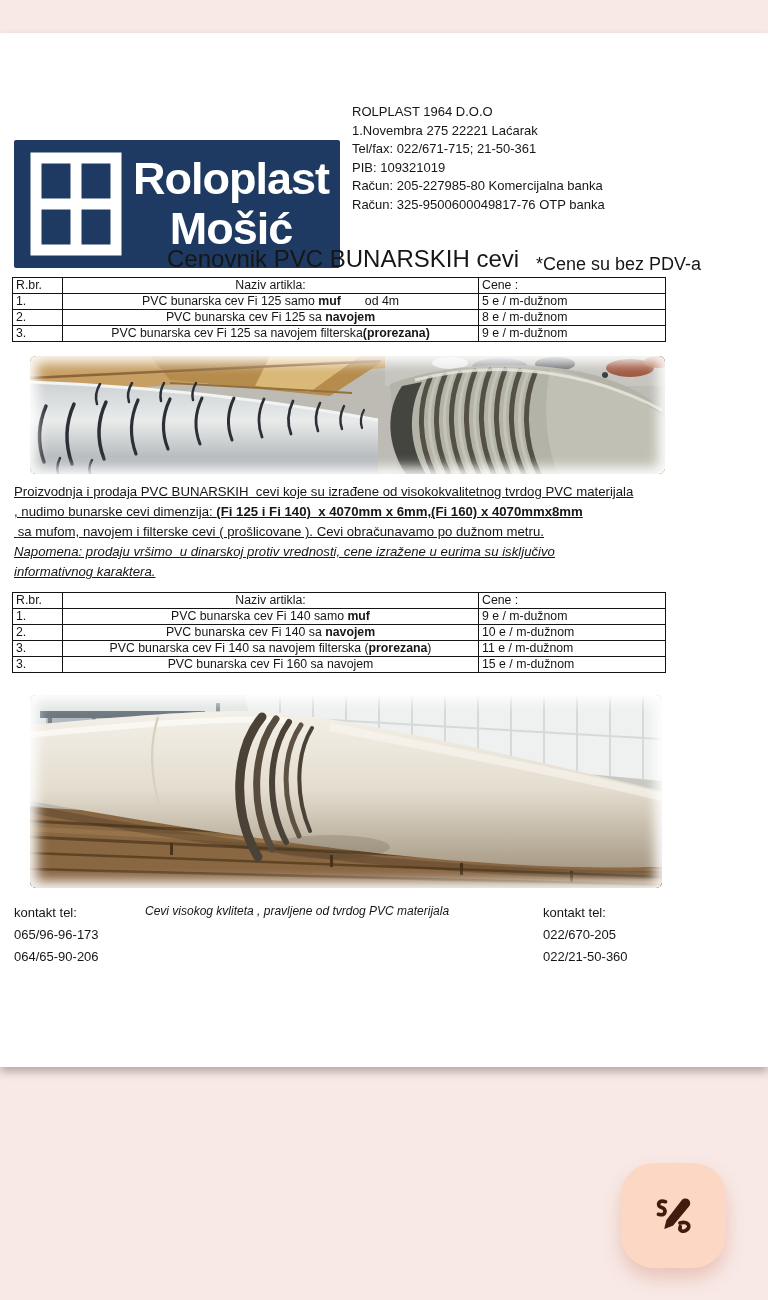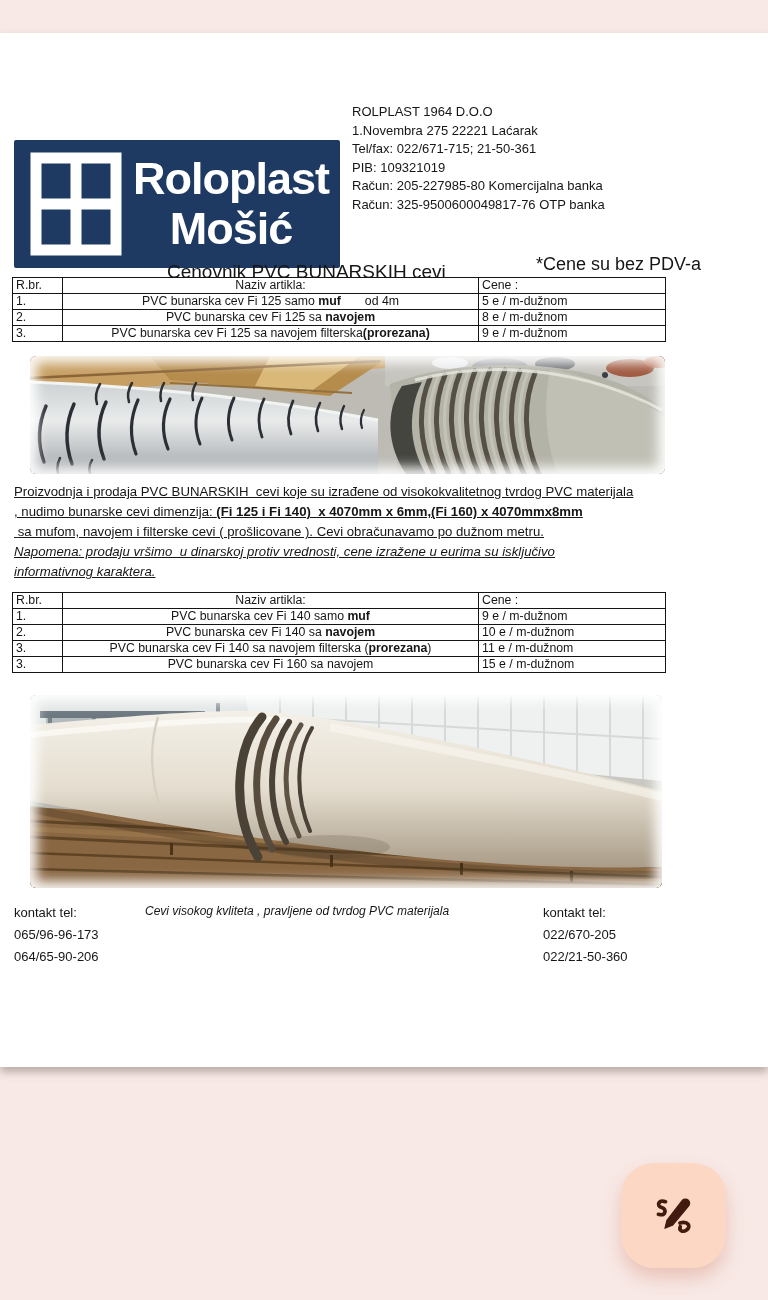--- a/index.html
+++ b/index.html
@@ -23,21 +23,21 @@
     display:flex; align-items:center;margin-top:40px;
   }
   .logo-window { margin-left:16px; flex:0 0 auto; }
   .logo-text { flex:1; text-align:center; color:#fff; font-weight:bold; letter-spacing:-1px; }
   .logo-line1 { font-size:45px; line-height:50px; }
   .logo-line2 { font-size:45px; line-height:50px; }
   
   .company { position:absolute; left:352px; top:70px; font-size:13px; line-height:18.6px; }
   .company .bold { font-weight:normal; }
   
-  .doc-title { position:absolute; left:167px; top:228px; font-size:19px; }
+  .doc-title { position:absolute; left:167px; top:212px; font-size:24px; }
   .vat-note { position:absolute; left:536px; top:221px; font-size:18px; font-weight:normal; }
   
   table.price-table {
     position:absolute; left:12px; width:653px;
     border-collapse:collapse; table-layout:fixed;
     font-size:12.3px;
   }
   table.t1 { top:244px; }
   table.t2 { top:559px; }
   .price-table td { border:1.5px solid #141414; height:16px; padding:0 3px; line-height:1.1; }

